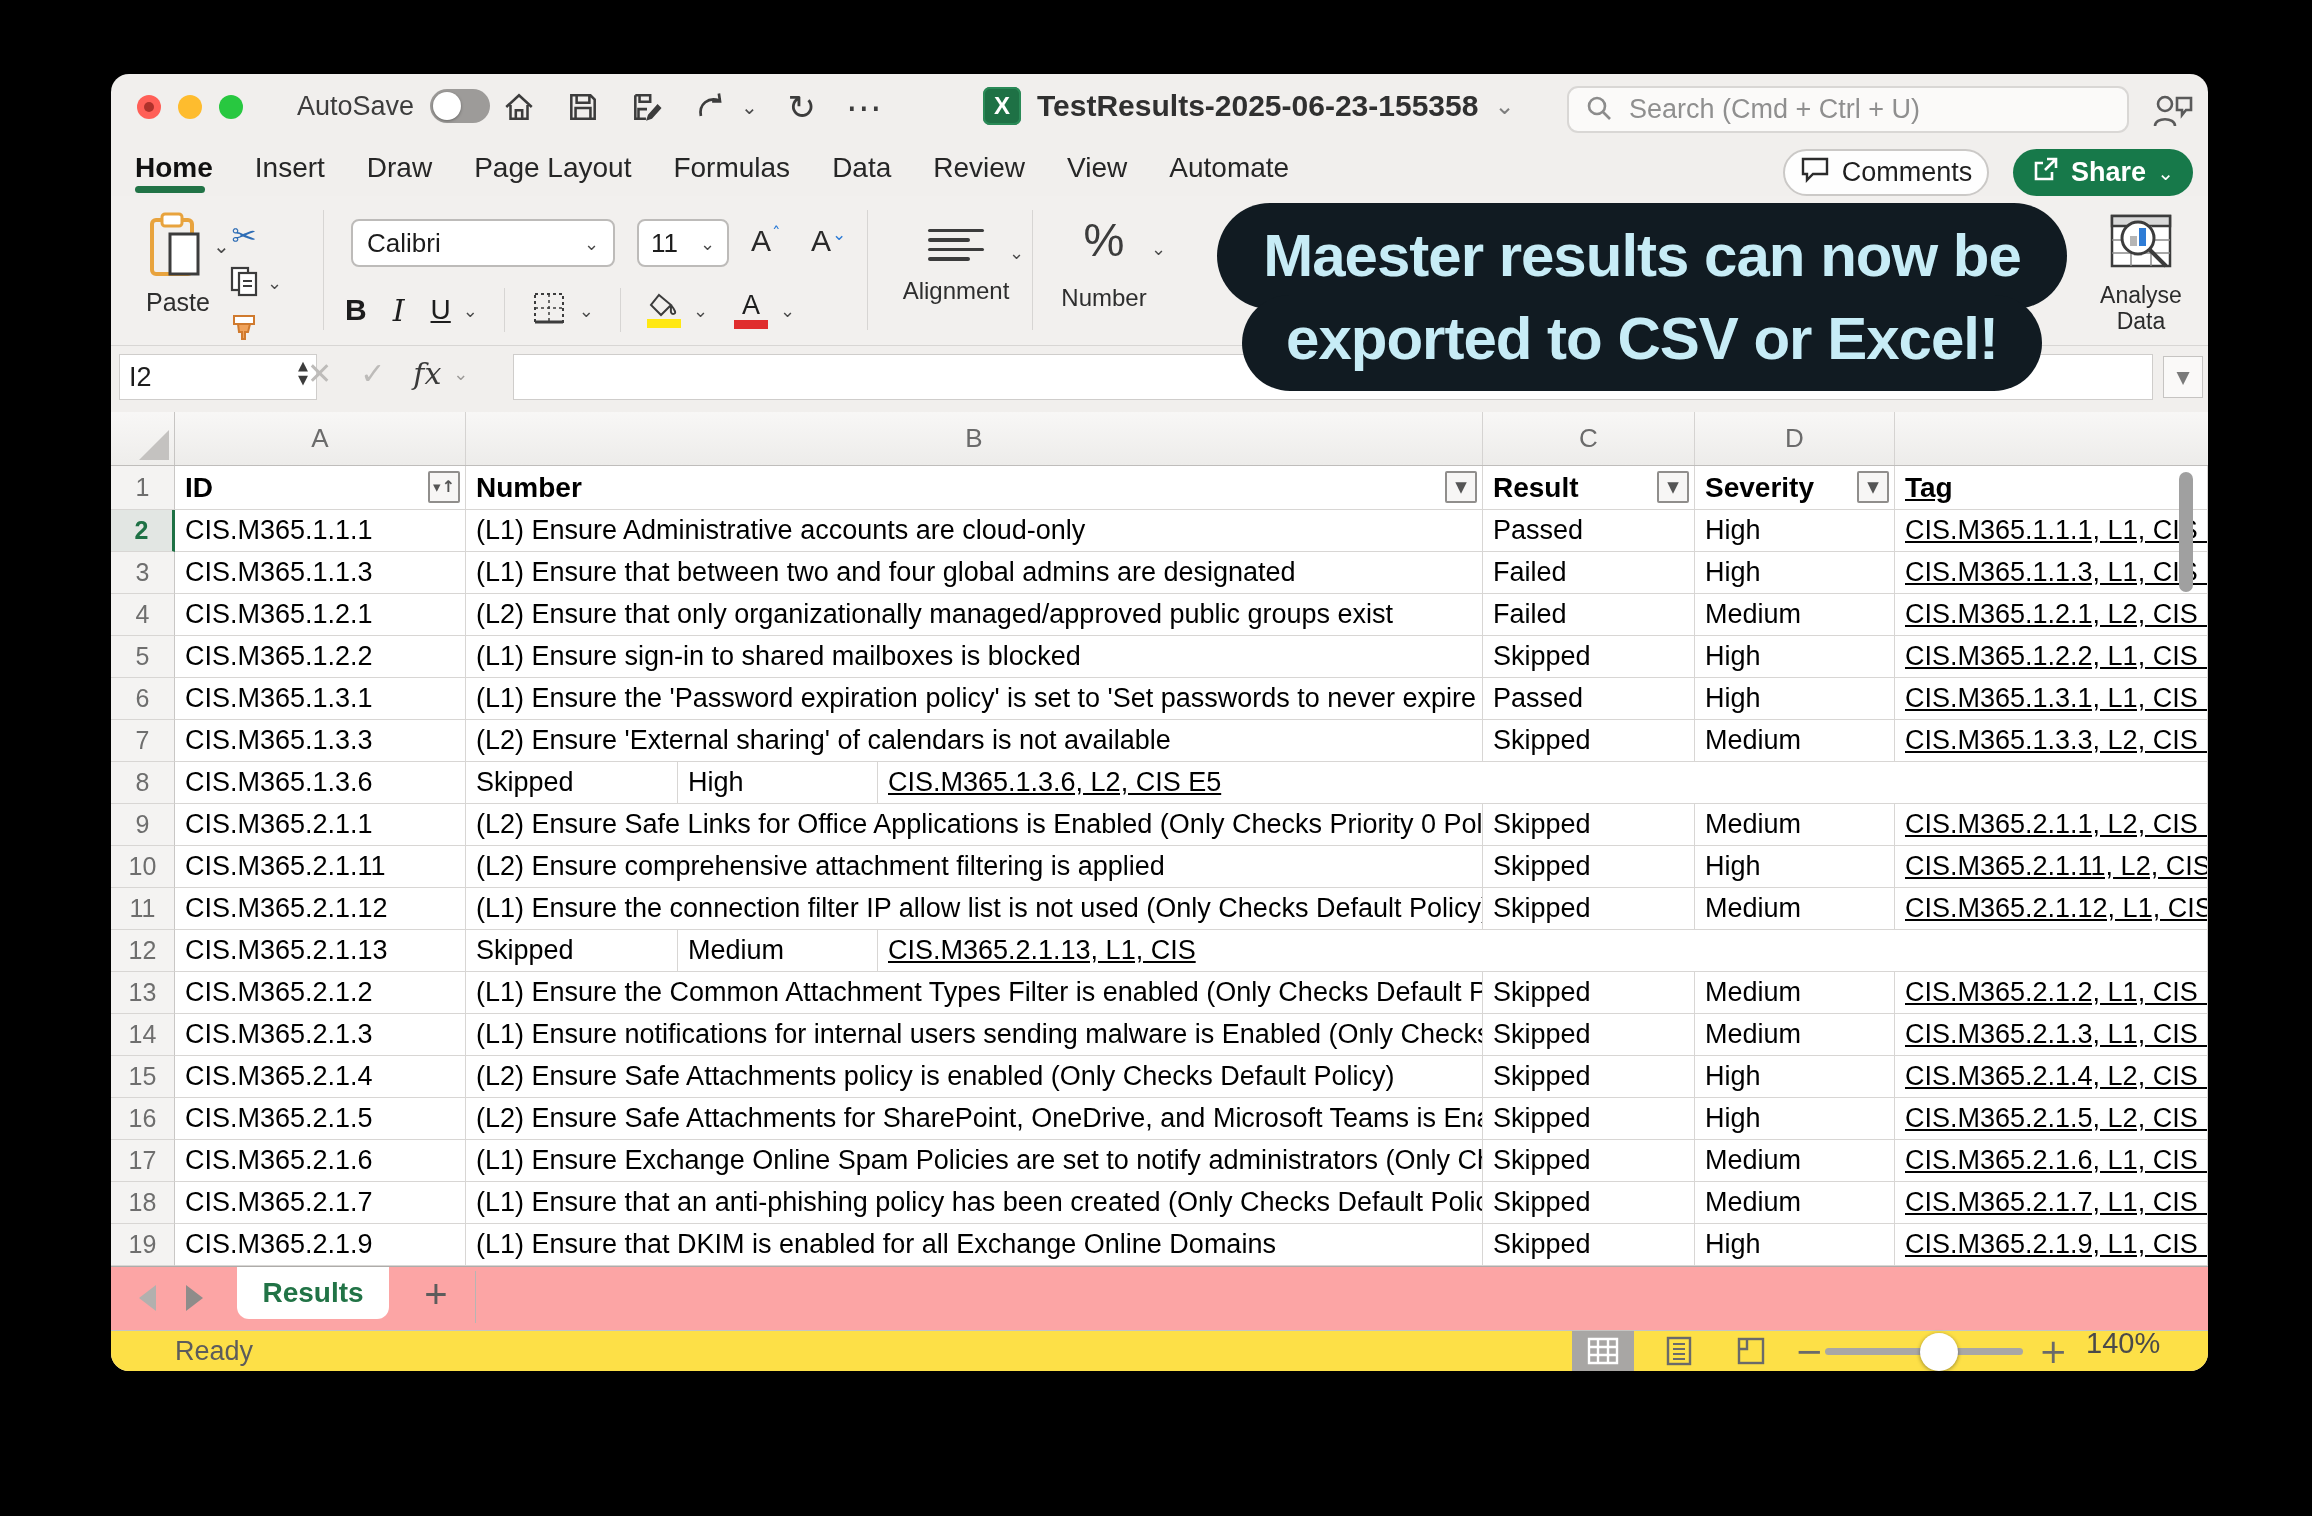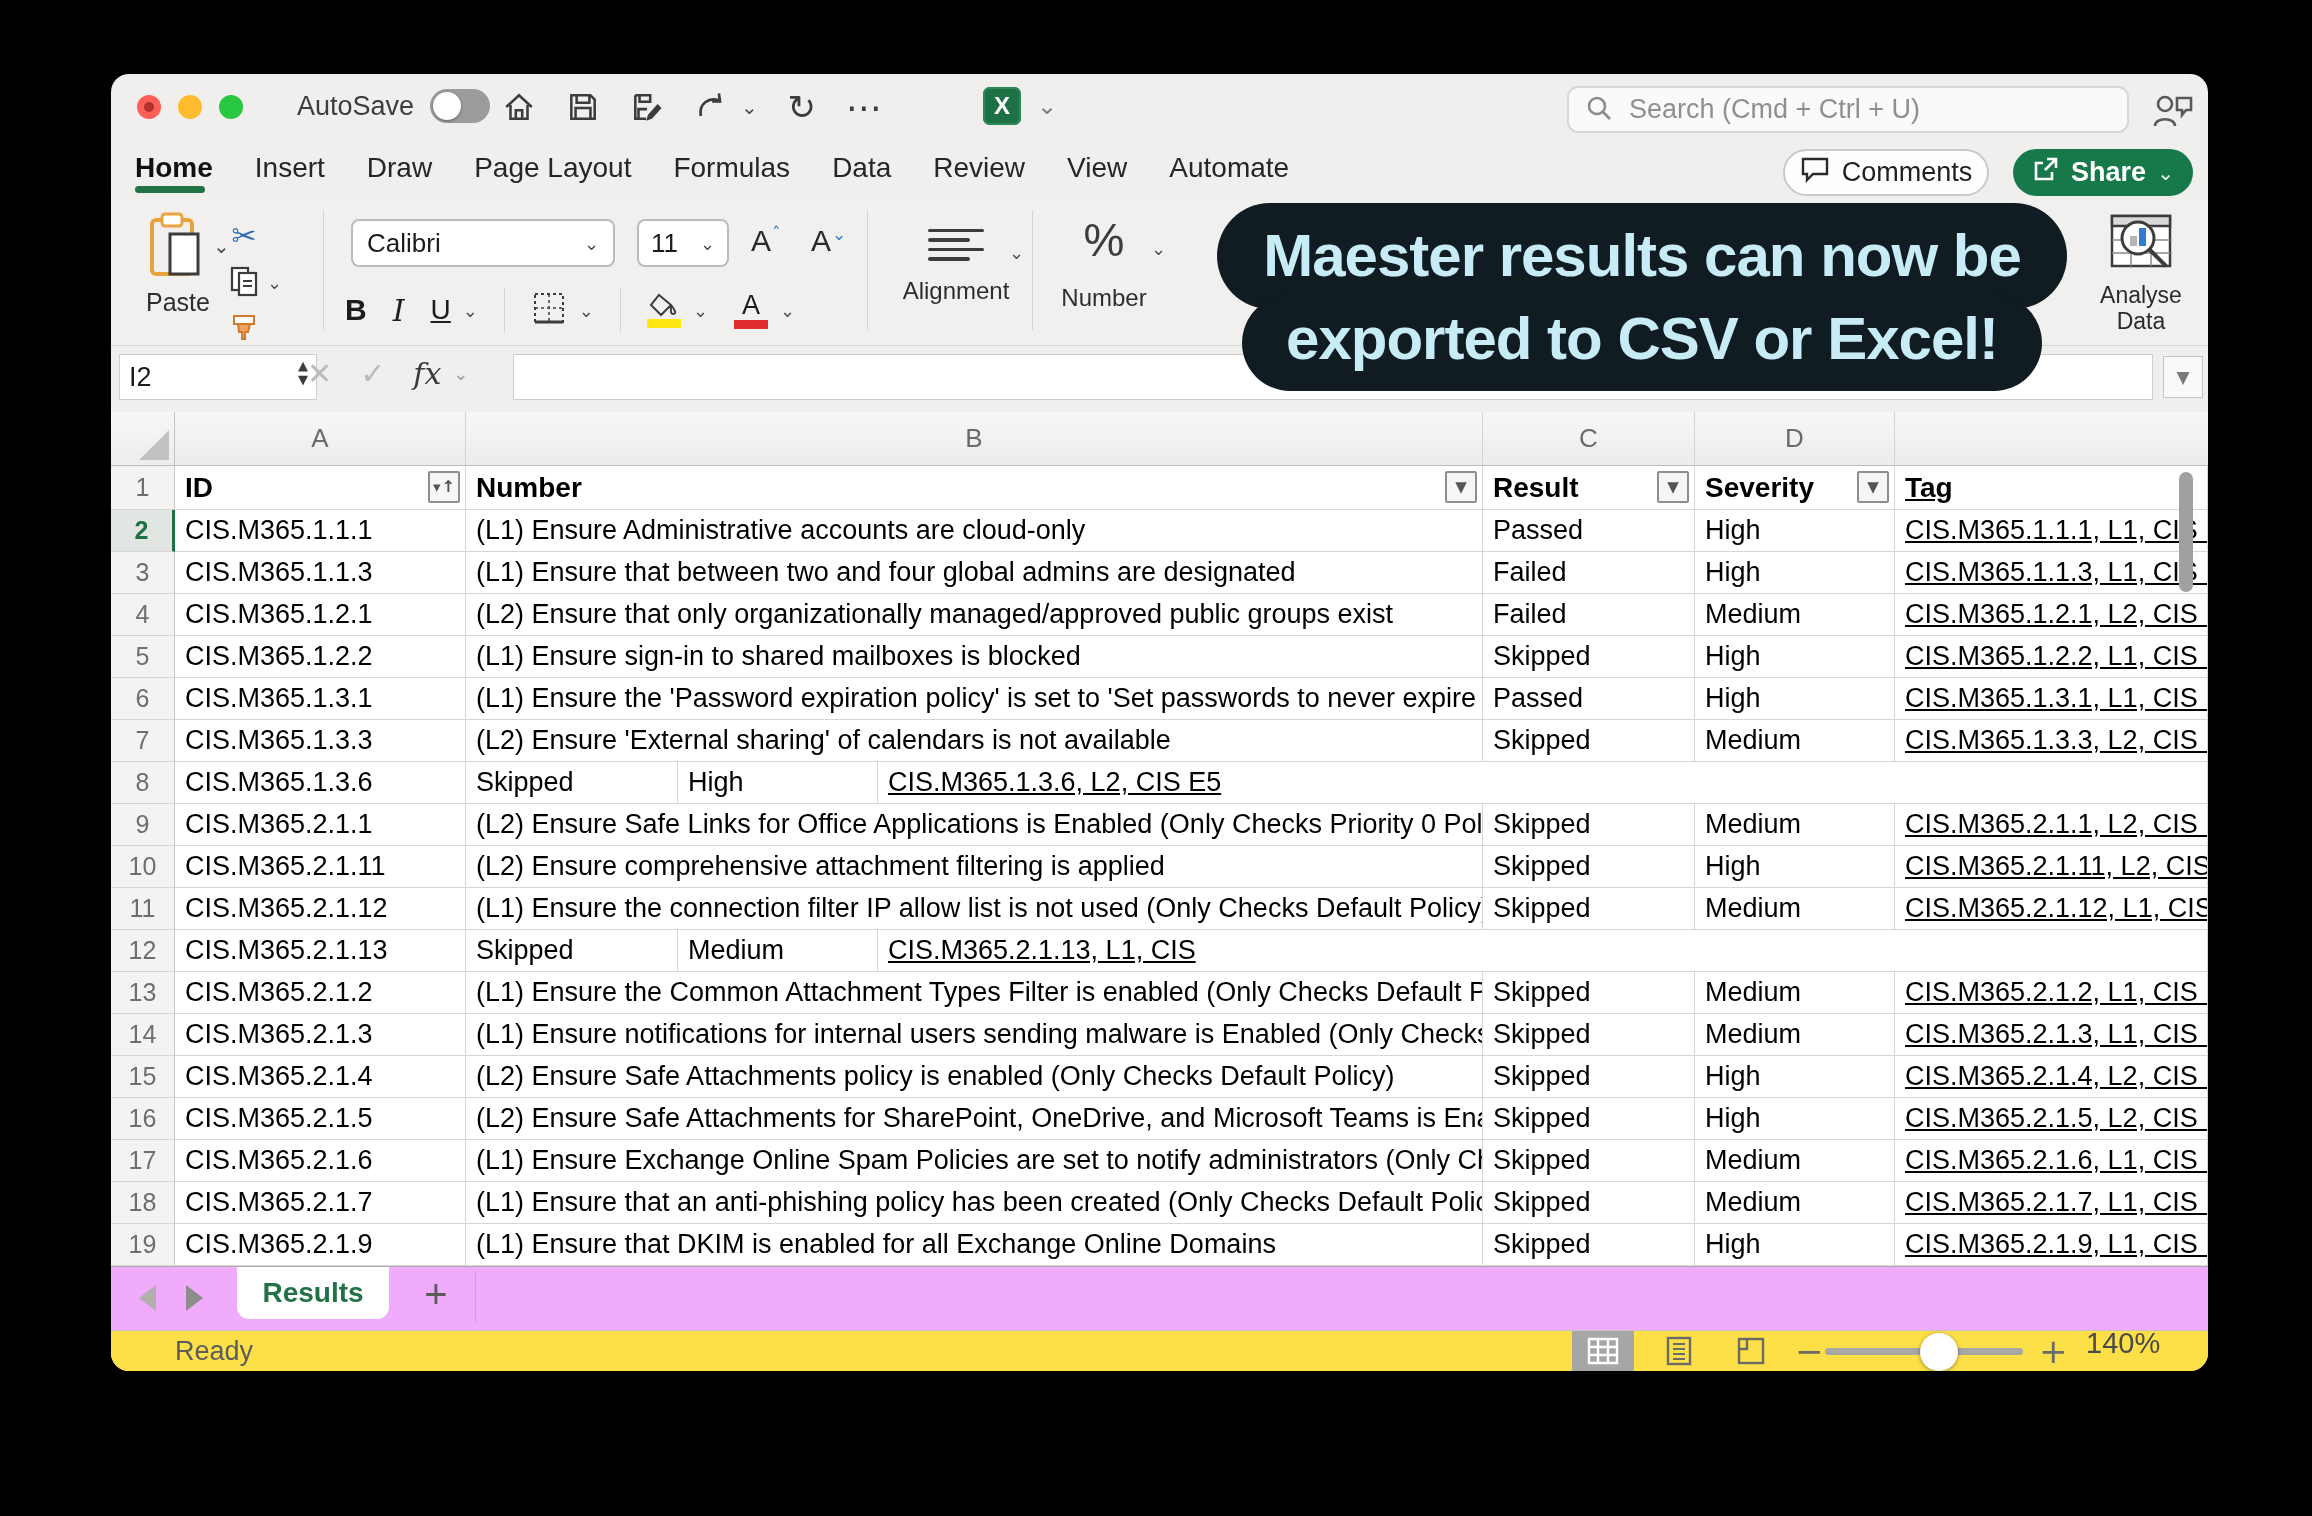--- a/index.html
+++ b/index.html
@@ -111,21 +111,21 @@
   .grow{display:flex;height:42px;}
   .grow.hdr{height:44px;}
   .gutter{width:64px;background:#f4f3f2;border-right:1px solid #c9c7c5;border-bottom:1px solid #d8d6d4;box-sizing:border-box;display:flex;align-items:center;justify-content:center;font-size:25px;color:#6e6e6e;}
   .gutter.sel{background:#e2e6e3;color:#1e7145;font-weight:bold;border-right:3px solid #1e7145;}
   .cell{border-right:1px solid #d8d6d4;border-bottom:1px solid #d8d6d4;box-sizing:border-box;font-size:27px;color:#000;padding-left:10px;white-space:nowrap;overflow:hidden;display:flex;align-items:center;position:relative;}
   .grow.hdr .cell{font-weight:bold;font-size:28px;}
   .fbtn{position:absolute;right:5px;top:5px;width:32px;height:32px;border:2px solid #908e8c;background:#f7f6f5;border-radius:2px;display:flex;align-items:center;justify-content:center;font-size:15px;color:#555;box-sizing:border-box;gap:1px;}
   .fbtn .up{font-size:16px;margin-top:-2px;}
   .vthumb{position:absolute;right:15px;top:60px;width:14px;height:120px;border-radius:8px;background:#a0a0a0;}
   
-  .tabbar{position:absolute;left:0;top:1192px;right:0;height:64px;background:#f0abfc;border-top:1px solid #aeacaa;box-sizing:border-box;}
+  .tabbar{position:absolute;left:0;top:1192px;right:0;height:64px;background:#fca5a5;border-top:1px solid #aeacaa;box-sizing:border-box;}
   .sheet-arrows{position:absolute;left:28px;top:18px;display:flex;gap:30px;align-items:center;}
   .tri{width:0;height:0;}
   .tri.left{border-top:13px solid transparent;border-bottom:13px solid transparent;border-right:17px solid #b2b0ae;}
   .tri.right{border-top:13px solid transparent;border-bottom:13px solid transparent;border-left:17px solid #8e8c8a;}
   .sheettab{position:absolute;left:126px;top:0;width:152px;height:52px;background:#fff;border-radius:0 0 12px 12px;display:flex;align-items:center;justify-content:center;font-size:28px;font-weight:bold;color:#217346;}
   .addsheet{position:absolute;left:300px;top:2px;width:50px;height:50px;display:flex;align-items:center;justify-content:center;font-size:40px;color:#5c5c5c;}
   .tabdiv{position:absolute;left:364px;top:4px;width:1px;height:52px;background:#b7b5b3;}
   
   .statusbar{position:absolute;left:0;top:1256px;right:0;height:41px;background:#fde047;border-top:1px solid #c6c4c2;box-sizing:border-box;}
   .ready{position:absolute;left:64px;top:0;height:40px;display:flex;align-items:center;font-size:27px;color:#5c5c5c;}
@@ -183,20 +183,21 @@
             <path d="M7 24 C5 13 14 7 23 10"></path>
             <path d="M23 4 l1 7 -7 0" fill="none"></path>
           </svg>
       </span>
       <span class="chev-sm glyph">⌄</span>
       <span class="tb-ic glyph" style="font-size:34px;color:#3c3c3c;">↻</span>
       <span class="ellipsis glyph">⋯</span>
     </div>
     <div class="doc-title">
       <span class="xl-icon">X</span>
+      <span class="doc-name">TestResults-2025-06-23-155358</span>
       <span class="doc-chev glyph">⌄</span>
     </div>
     <div class="search">
       <span>
         <svg width="28" height="28" viewBox="0 0 28 28">
             <circle cx="12" cy="12" r="8"></circle>
             <path d="M18 18 L25 25"></path>
           </svg>
       </span>
       <input placeholder="Search (Cmd + Ctrl + U)" style="">

